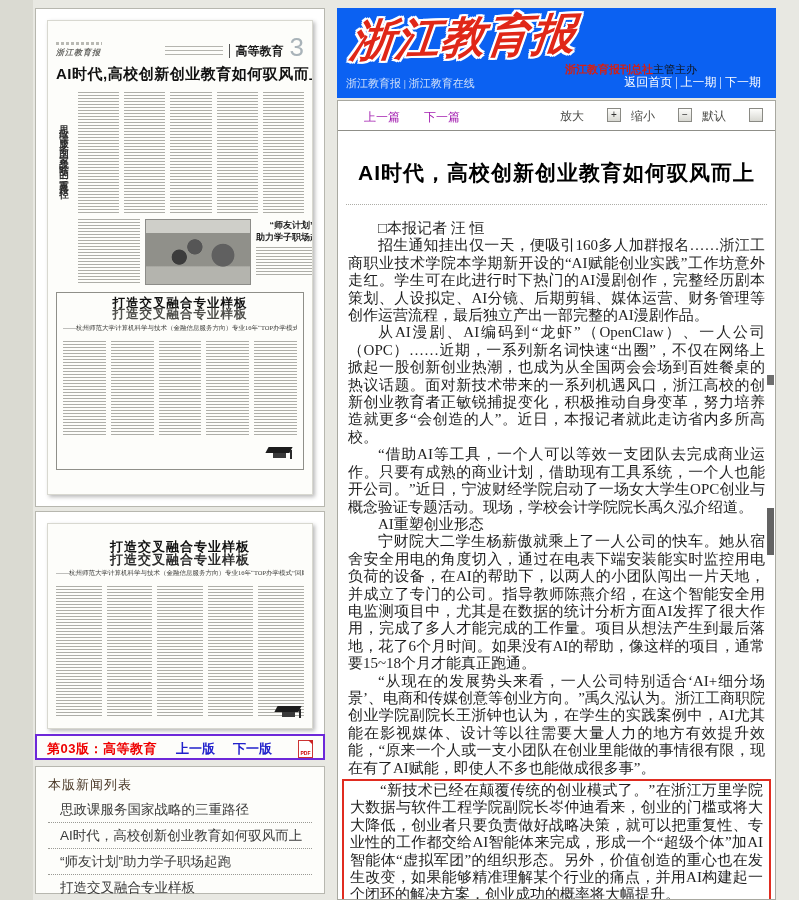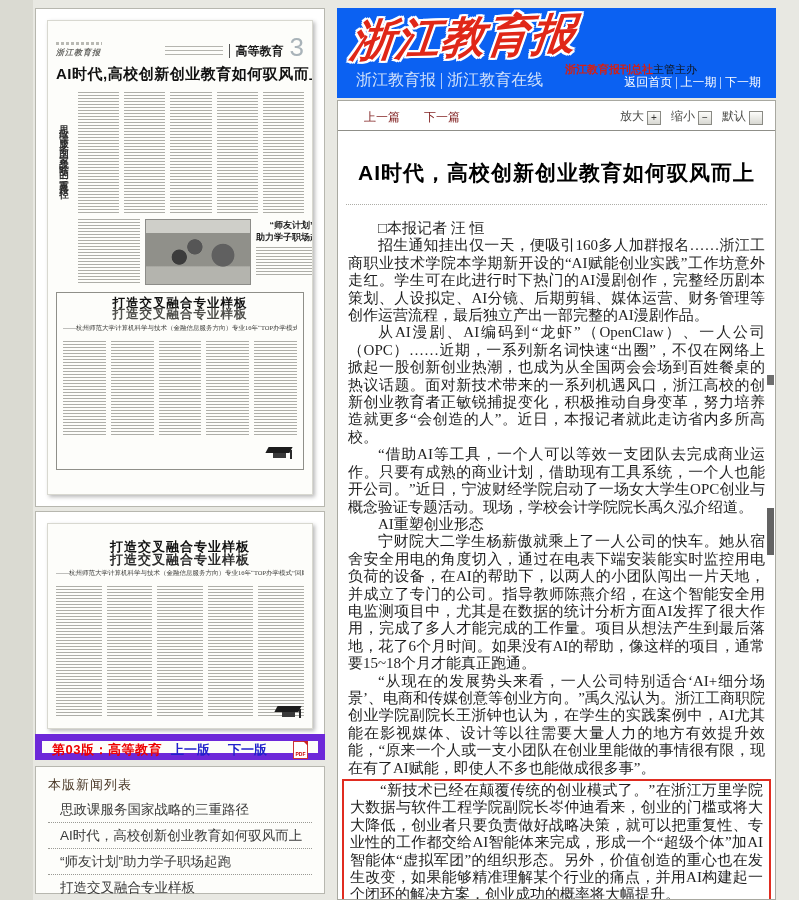--- a/index.html
+++ b/index.html
@@ -50,21 +50,21 @@
   .np-cols-b{height:96px;margin-left:0;}
   .np-cols-c{height:130px;margin-left:0;}
   .np-capicon{position:absolute;right:10px;bottom:8px;width:26px;height:14px;}
   .np-capicon .cap-top{width:24px;height:6px;background:#1c1c1c;transform:skewX(-28deg);}
   .np-capicon .cap-base{width:13px;height:6px;background:#3a3a3a;margin:-1px 0 0 6px;}
   .np-capicon .cap-tassel{position:absolute;right:1px;top:3px;width:2px;height:9px;background:#2a2a2a;}
   .np-page2{padding-top:9px;}
 
   
   .edition-bar{position:absolute;left:35px;top:734px;width:290px;height:26px;background:#fdfdfa;
-    border:7px solid #6d28d9;box-sizing:border-box;display:flex;align-items:flex-start;padding:0 10px;
+    border:2px solid #6d28d9;box-sizing:border-box;display:flex;align-items:flex-end;padding:0 10px;
     font-family:"Liberation Sans",sans-serif;}
   .ed-label{color:#ee0000;font-weight:bold;font-size:13px;letter-spacing:.5px;}
   .ed-links{margin-left:auto;margin-right:26px;display:flex;gap:18px;}
   .ed-links a{color:#2222cc;font-weight:bold;font-size:13px;cursor:pointer;text-decoration:none;}
   .pdf-icon{width:13px;height:16px;background:#fff;border:1px solid #c33;position:relative;cursor:pointer;
     display:flex;align-items:flex-end;justify-content:center;}
   .pdf-icon::after{content:"";position:absolute;right:-1px;top:-1px;border-left:5px solid transparent;border-top:5px solid #cc2222;}
   .pdf-text{font-size:5px;font-weight:bold;color:#c00;line-height:7px;}
 
   
@@ -75,35 +75,35 @@
     padding:4px 0 3px 12px;border-bottom:1px dotted #9a9a94;cursor:pointer;white-space:nowrap;}
 
   
   .masthead{position:absolute;left:337px;top:8px;width:439px;height:90px;background:#0b61f2;overflow:hidden;}
   .mast-logo{position:absolute;left:16px;top:10px;font-size:44px;line-height:48px;font-weight:bold;font-style:italic;
     color:#e02718;letter-spacing:1px;transform:skewX(-8deg) rotate(-2deg);transform-origin:left top;white-space:nowrap;
     text-shadow:-2px -2px 0 #fff,2px -2px 0 #fff,-2px 2px 0 #fff,2px 2px 0 #fff,0 -2px 0 #fff,0 2px 0 #fff,-2px 0 0 #fff,2px 0 0 #fff;}
   .mast-pub{position:absolute;left:228px;top:51px;white-space:nowrap;}
   .mast-pub .pub-name{color:#d42015;font-weight:bold;font-size:11px;}
   .mast-pub .pub-role{color:#111;font-weight:normal;font-size:11px;margin-left:0;}
-  .mast-links-left{position:absolute;left:9px;bottom:7px;font-size:16px;color:#cfe0fa;cursor:pointer;margin-left:10px;}
+  .mast-links-left{position:absolute;left:9px;bottom:7px;font-size:11px;color:#cfe0fa;cursor:pointer;}
   .mast-links-right{position:absolute;right:15px;bottom:7px;font-size:12px;color:#fff;cursor:pointer;}
 
   
   .article-box{position:absolute;left:337px;top:100px;width:439px;height:800px;background:#fff;
     border:1px solid #a8a8a0;box-sizing:border-box;overflow:hidden;}
   .toolbar{height:29px;border-bottom:1px solid #8f8f88;position:relative;
     font-family:"Liberation Sans",sans-serif;font-size:12px;}
-  .tb-link{position:absolute;top:8px;color:#7f1d1d;cursor:pointer;text-decoration:none;}
+  .tb-link{position:absolute;top:8px;color:#a21caf;cursor:pointer;text-decoration:none;}
   .tb-prev{left:26px;}
   .tb-next{left:86px;text-align:center;}
   .tb-date{position:absolute;left:0;right:0;top:7px;text-align:center;font-weight:bold;font-size:13px;
     color:#222;letter-spacing:1px;font-family:"Liberation Serif",serif;}
   .tb-controls{position:absolute;right:12px;top:7px;display:flex;gap:10px;color:#4a4a46;}
-  .tb-ctl{display:flex;align-items:flex-end;cursor:pointer;}
+  .tb-ctl{display:flex;align-items:flex-start;cursor:pointer;gap:20px;}
   .tb-btn{display:inline-block;width:12px;height:12px;border:1px solid #8a8a84;margin-left:3px;
     background:linear-gradient(#fdfdfb,#d8d8d2);font-size:10px;line-height:11px;text-align:center;color:#333;}
   .art-title{margin:28px 8px 0;text-align:center;font-size:21px;font-weight:bold;color:#000;
     font-family:"Liberation Sans",sans-serif;letter-spacing:1px;}
   .art-sep{margin:17px 8px 0;border-bottom:1px dotted #adada7;}
   .art-body{padding:15px 10px 0;font-size:15px;line-height:17.4px;color:#1f1f1f;text-align:justify;}
   .art-body .p{text-indent:2em;margin:0;}
   .art-body .boxed{border:2px solid #e02c20;padding:1px 6px;margin:2px -6px;}
   .scroll-mark{position:absolute;right:1px;top:274px;width:7px;height:10px;background:#6e6e6e;cursor:pointer;}
   .scroll-thumb{position:absolute;right:1px;top:407px;width:7px;height:47px;background:#636363;cursor:pointer;}

